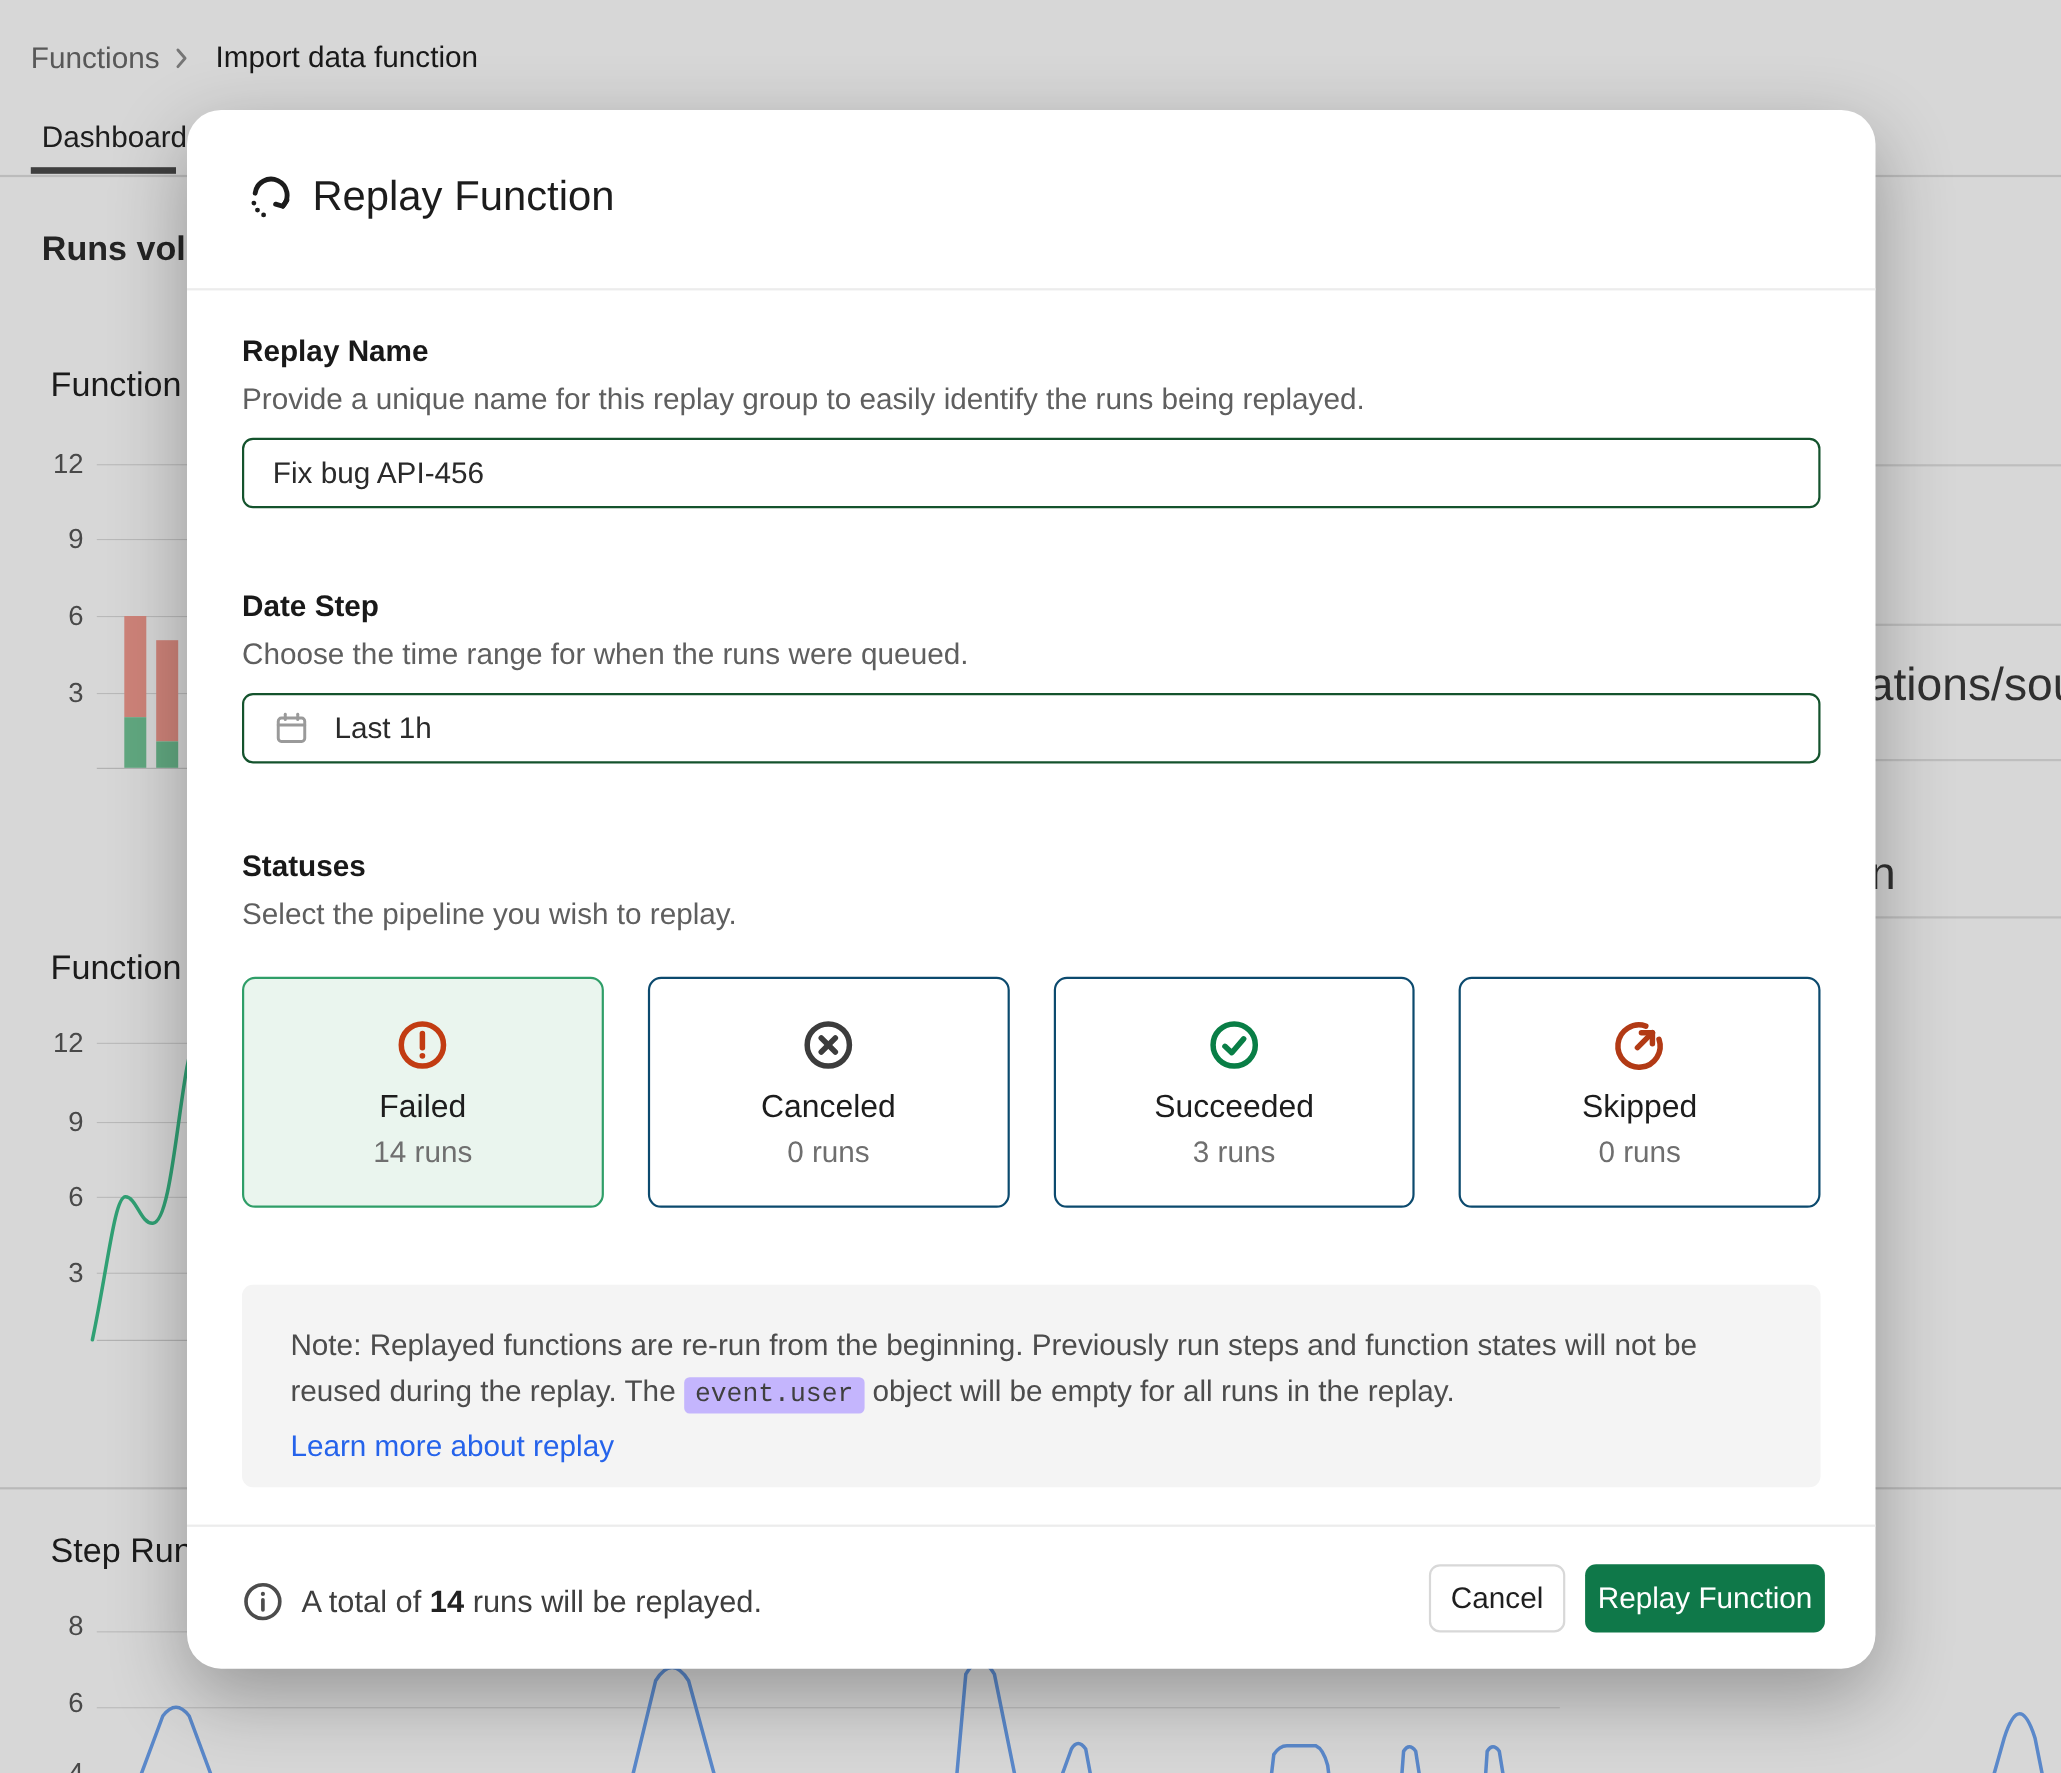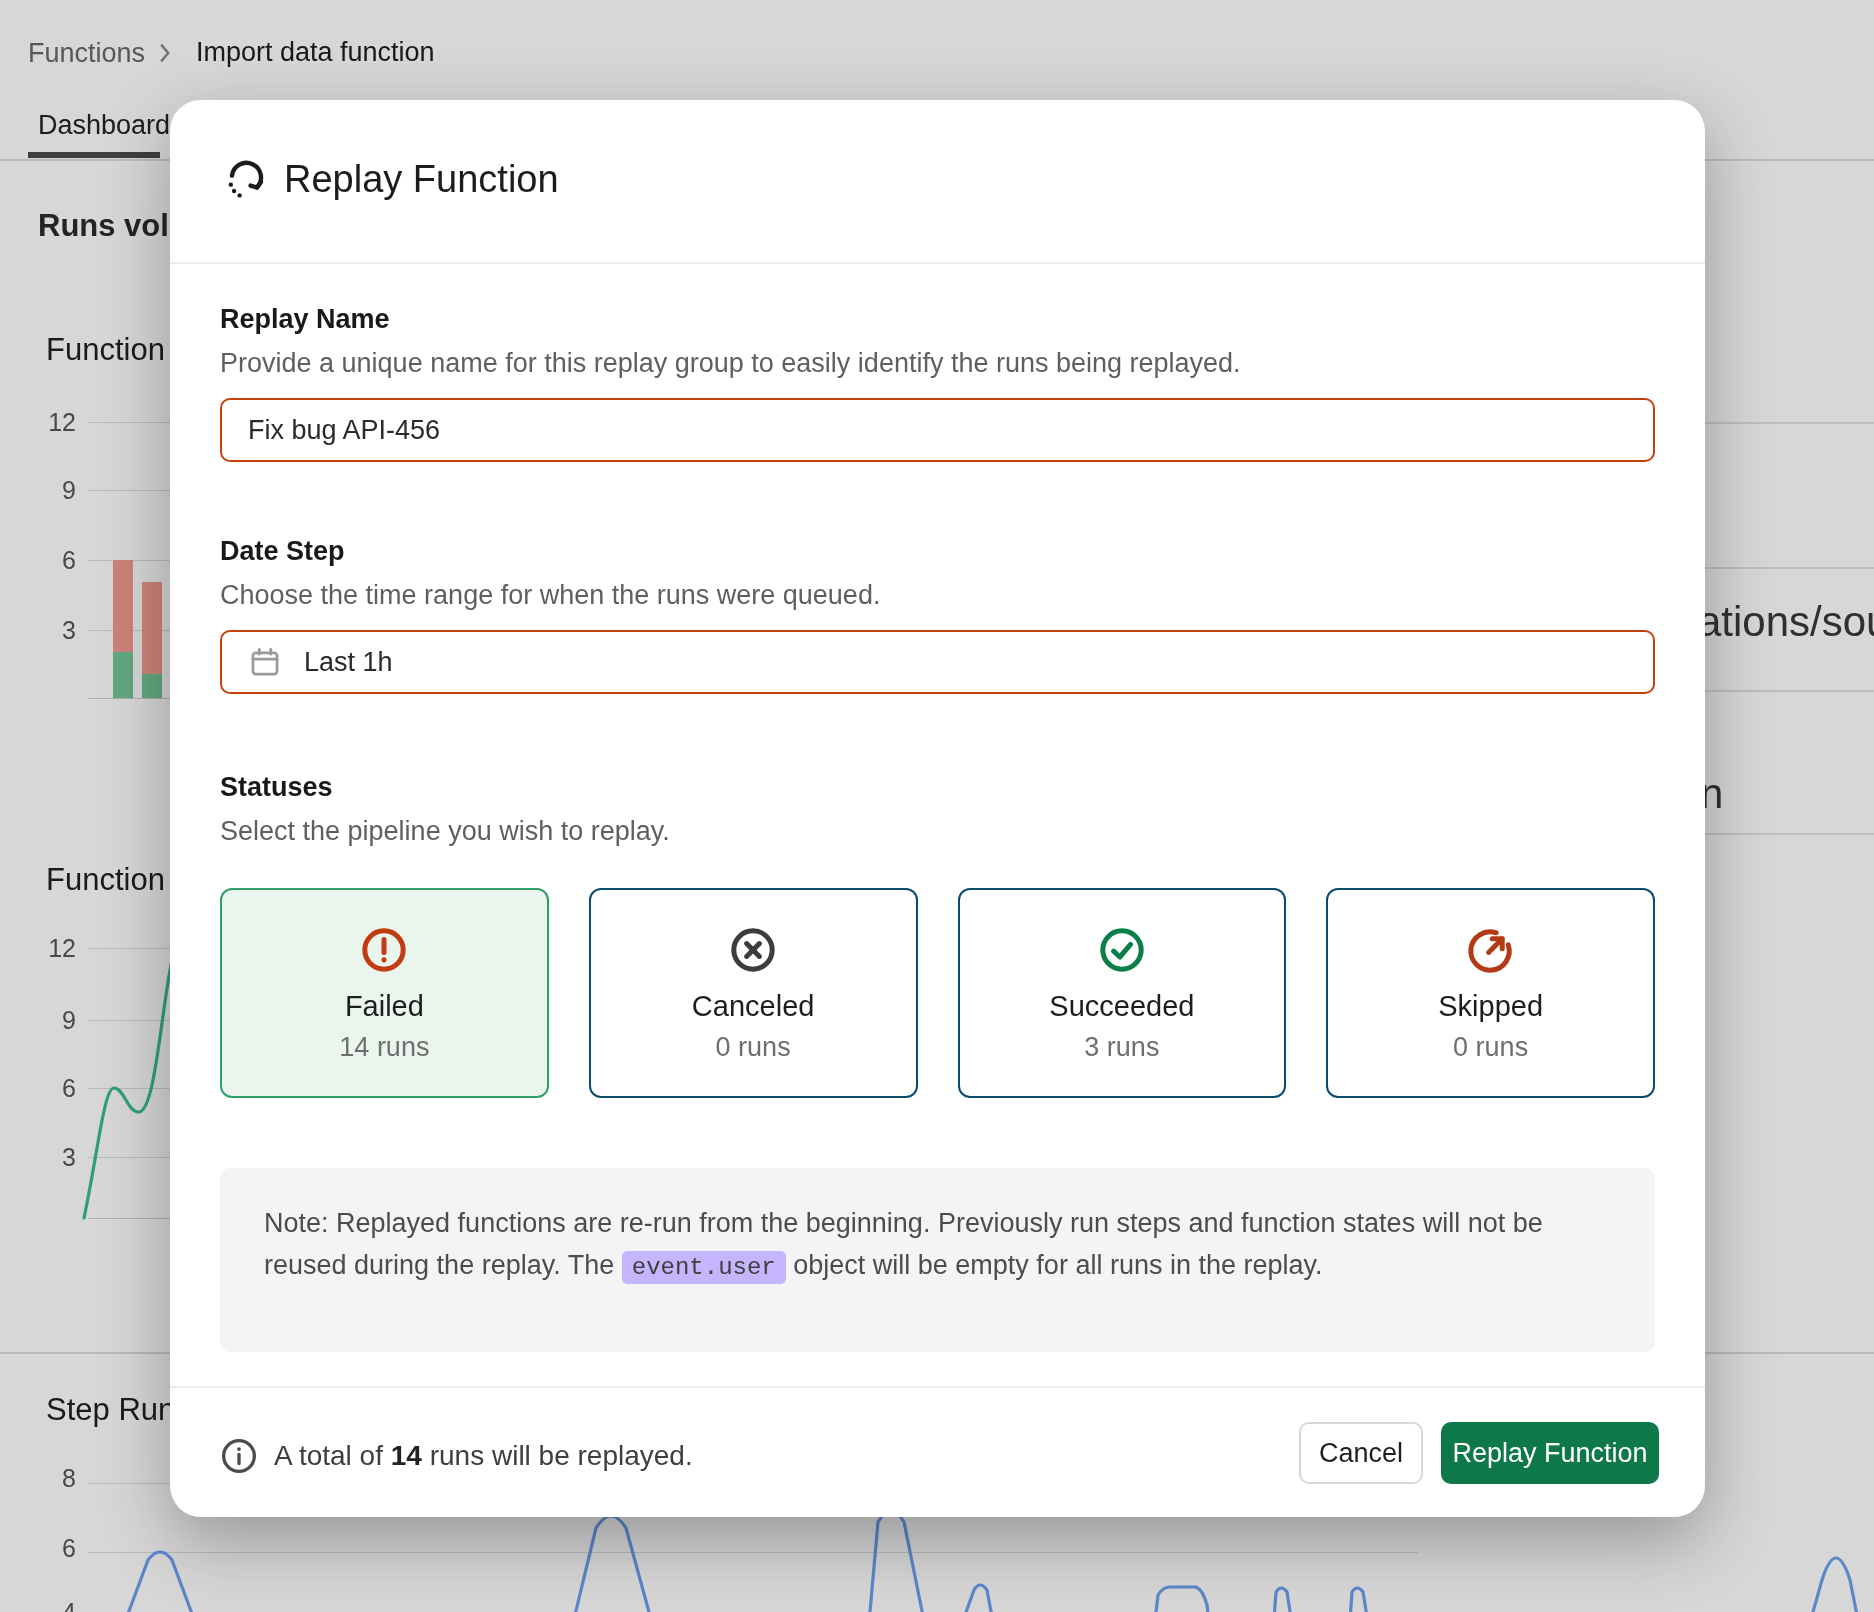--- a/index.html
+++ b/index.html
@@ -34,21 +34,21 @@
     box-shadow:0 24px 70px rgba(0,0,0,0.30);
   }
   .modal-header { position:absolute; left:0; top:0; width:100%; height:164px; border-bottom:2px solid #ececec; }
   .modal-title-icon { position:absolute; left:52px; top:58px; width:46px; height:46px; color:#1c1c1c; }
   .modal-title { position:absolute; left:114px; top:58px; font-size:38px; font-weight:500; color:#1c1c1c; }
   .mbody { position:absolute; left:50px; top:0; width:1435px; height:100%; }
   .f-label { position:absolute; font-size:27px; font-weight:700; color:#191919; }
   .f-desc { position:absolute; font-size:27px; color:#5f5f5f; }
   .f-input {
     position:absolute; left:0; width:1435px; height:64px; background:#fff;
-    border:2px solid #c2410c; border-radius:10px; font-size:27px; color:#2a2a2a;
+    border:2px solid #14532d; border-radius:10px; font-size:27px; color:#2a2a2a;
     display:flex; align-items:center; padding:0 26px; font-family:"Liberation Sans", sans-serif;
   }
   .cal-icon { width:34px; height:34px; color:#9a9a9a; margin-right:22px; flex:0 0 auto; }
   .cards { position:absolute; left:0; top:788px; width:1435px; height:210px; display:flex; gap:40px; }
   .card {
     flex:1 1 0; border:2px solid #0c4a6e; border-radius:12px; background:#fff;
     display:flex; flex-direction:column; align-items:center; cursor:pointer;
   }
   .card.selected { border-color:#2f9e68; background:#eaf5ee; }
   .card .cicon { margin-top:36px; width:48px; height:48px; }
@@ -221,20 +221,21 @@
           <polyline points="12.6,6.4 17.6,6.4 17.6,11.4"></polyline>
         </svg>
         <span class="cname">Skipped</span>
         <span class="cruns">0 runs</span>
       </div>
     </div>
 
     <div class="note">
       <span>Note: Replayed functions are re-run from the beginning. Previously run steps and function states will not be reused during the replay. The </span><code>event.user</code><span> object will be empty for all runs in the replay.</span>
       <br>
+      <a>Learn more about replay</a>
     </div>
   </div>
 
   <div class="modal-footer-divider"></div>
   <svg class="foot-info-icon ic" viewBox="0 0 24 24" fill="none" stroke="currentColor" stroke-width="2.1" stroke-linecap="round">
     <circle cx="12" cy="12" r="9.7"></circle>
     <circle cx="12" cy="7.6" r="1.2" fill="currentColor" stroke="none"></circle>
     <line x1="12" y1="11" x2="12" y2="16.8"></line>
   </svg>
   <p class="foot-text">

